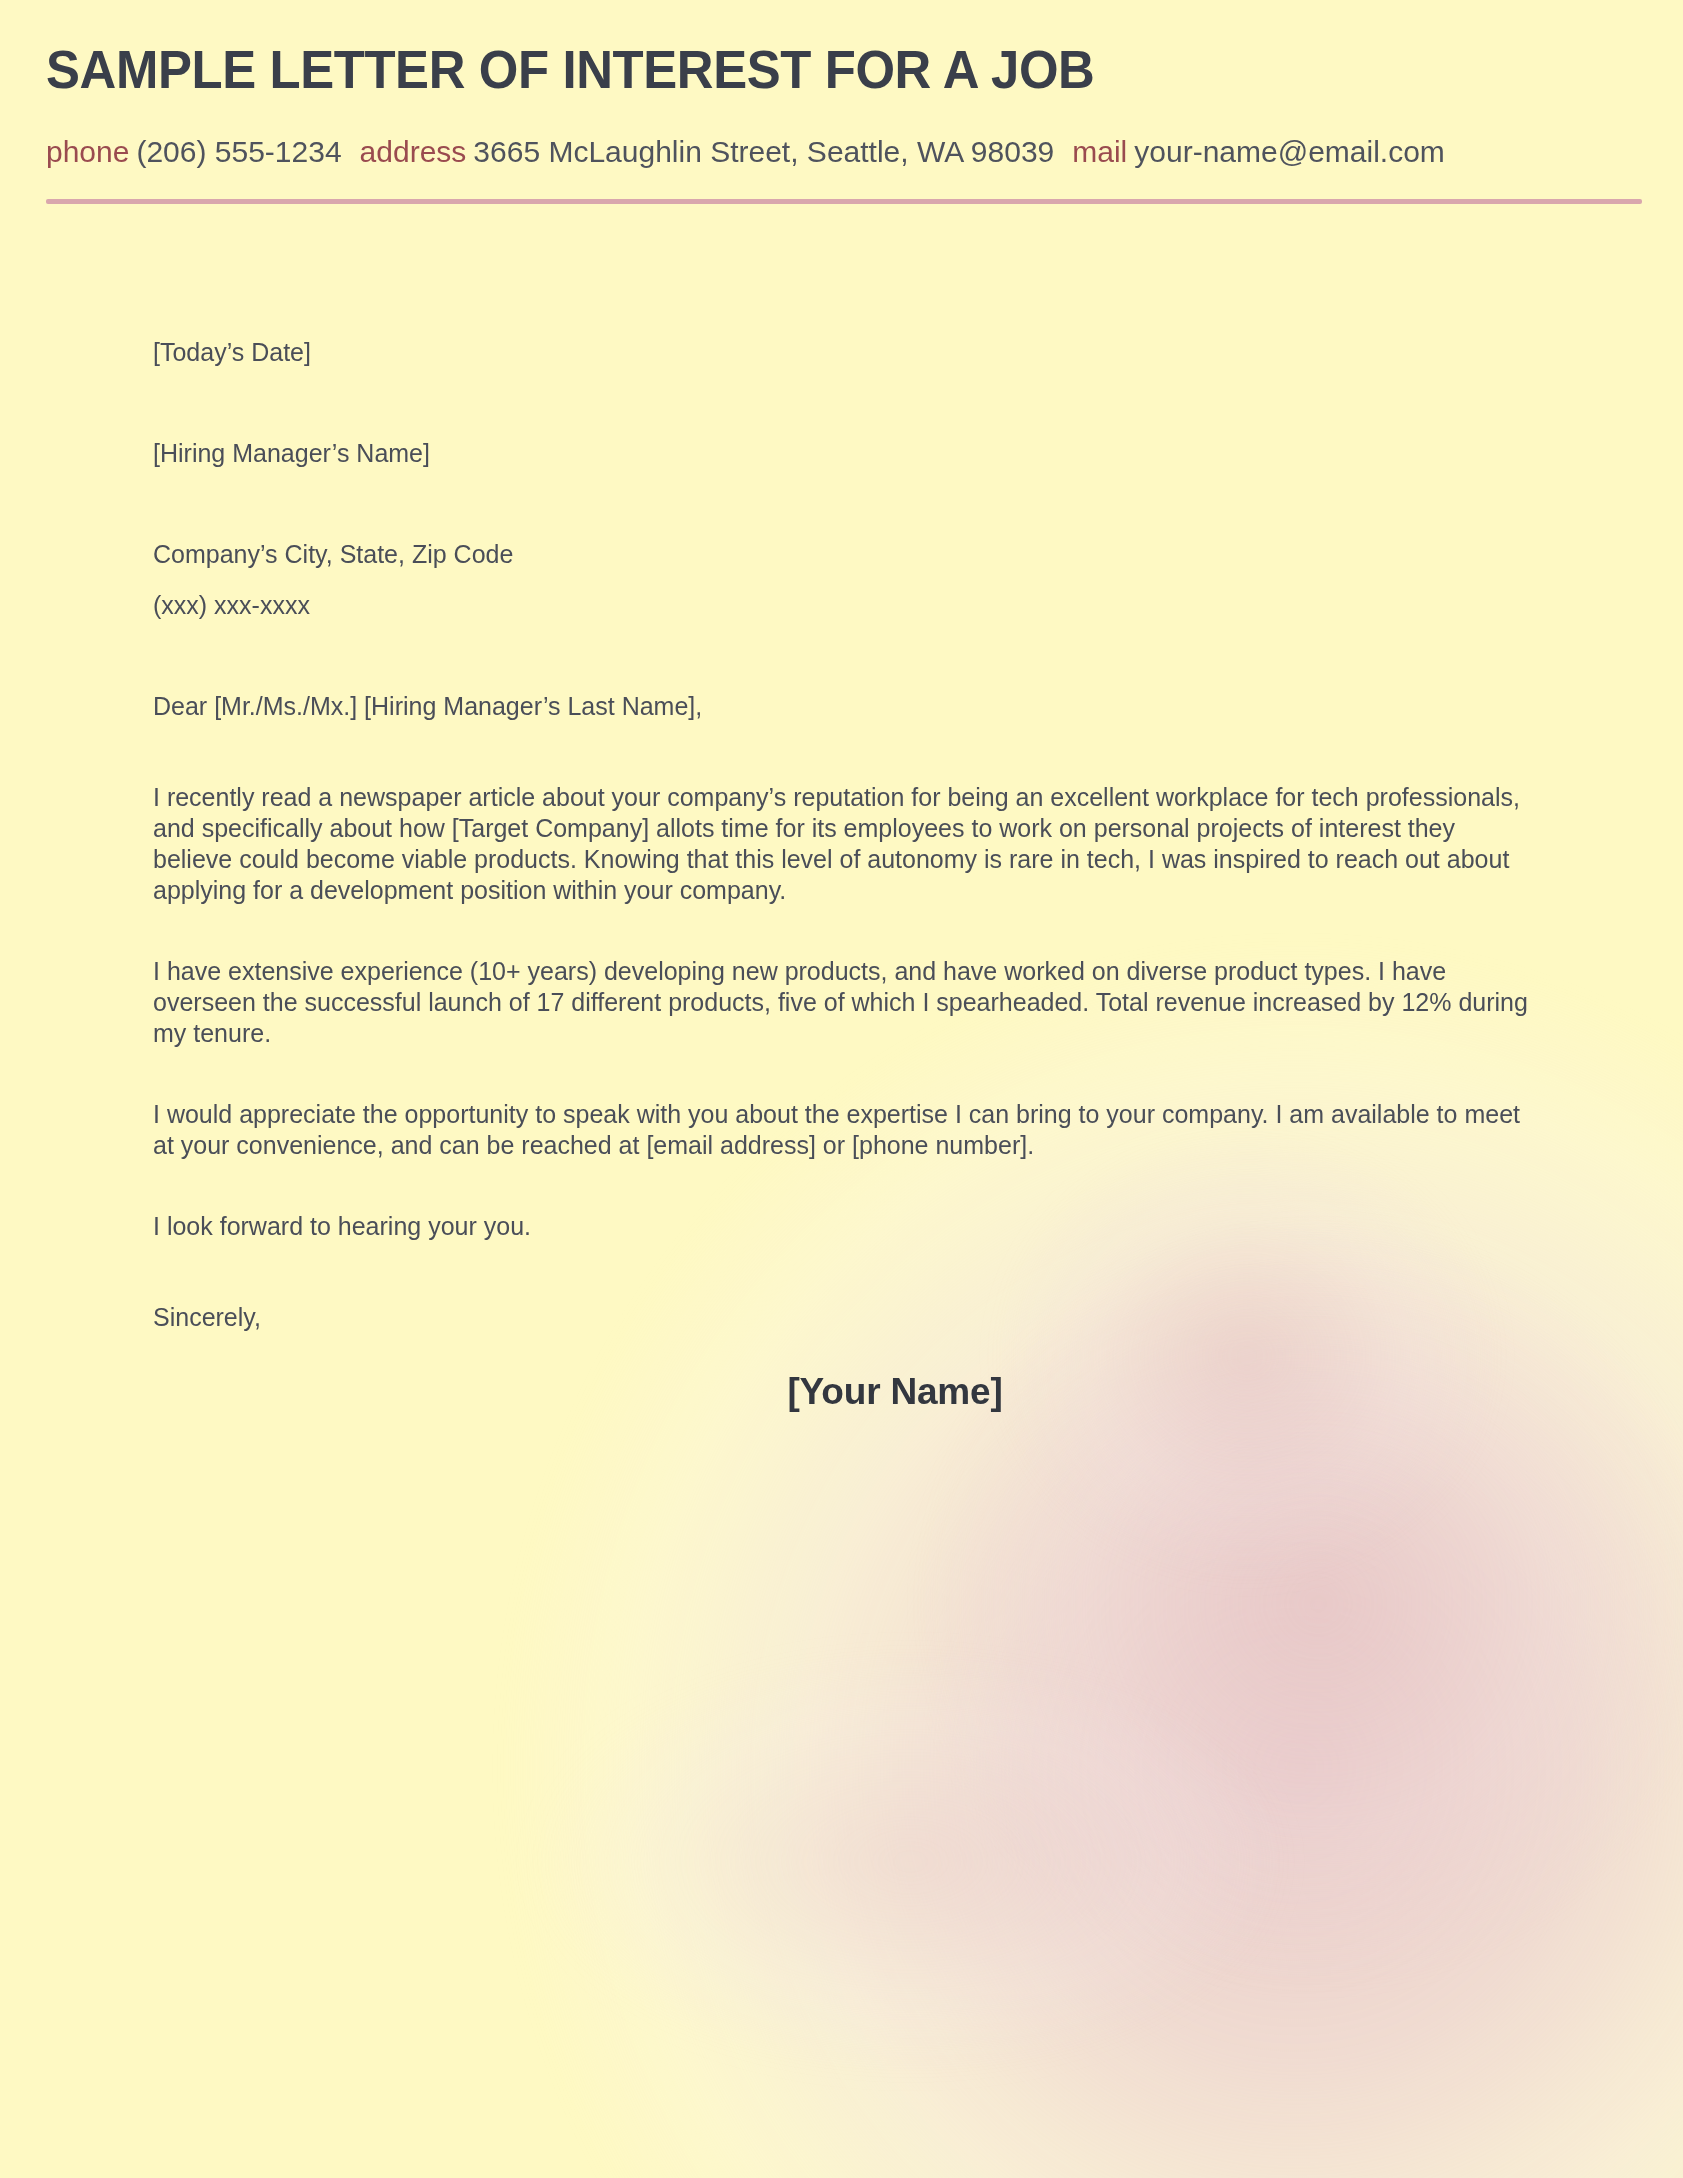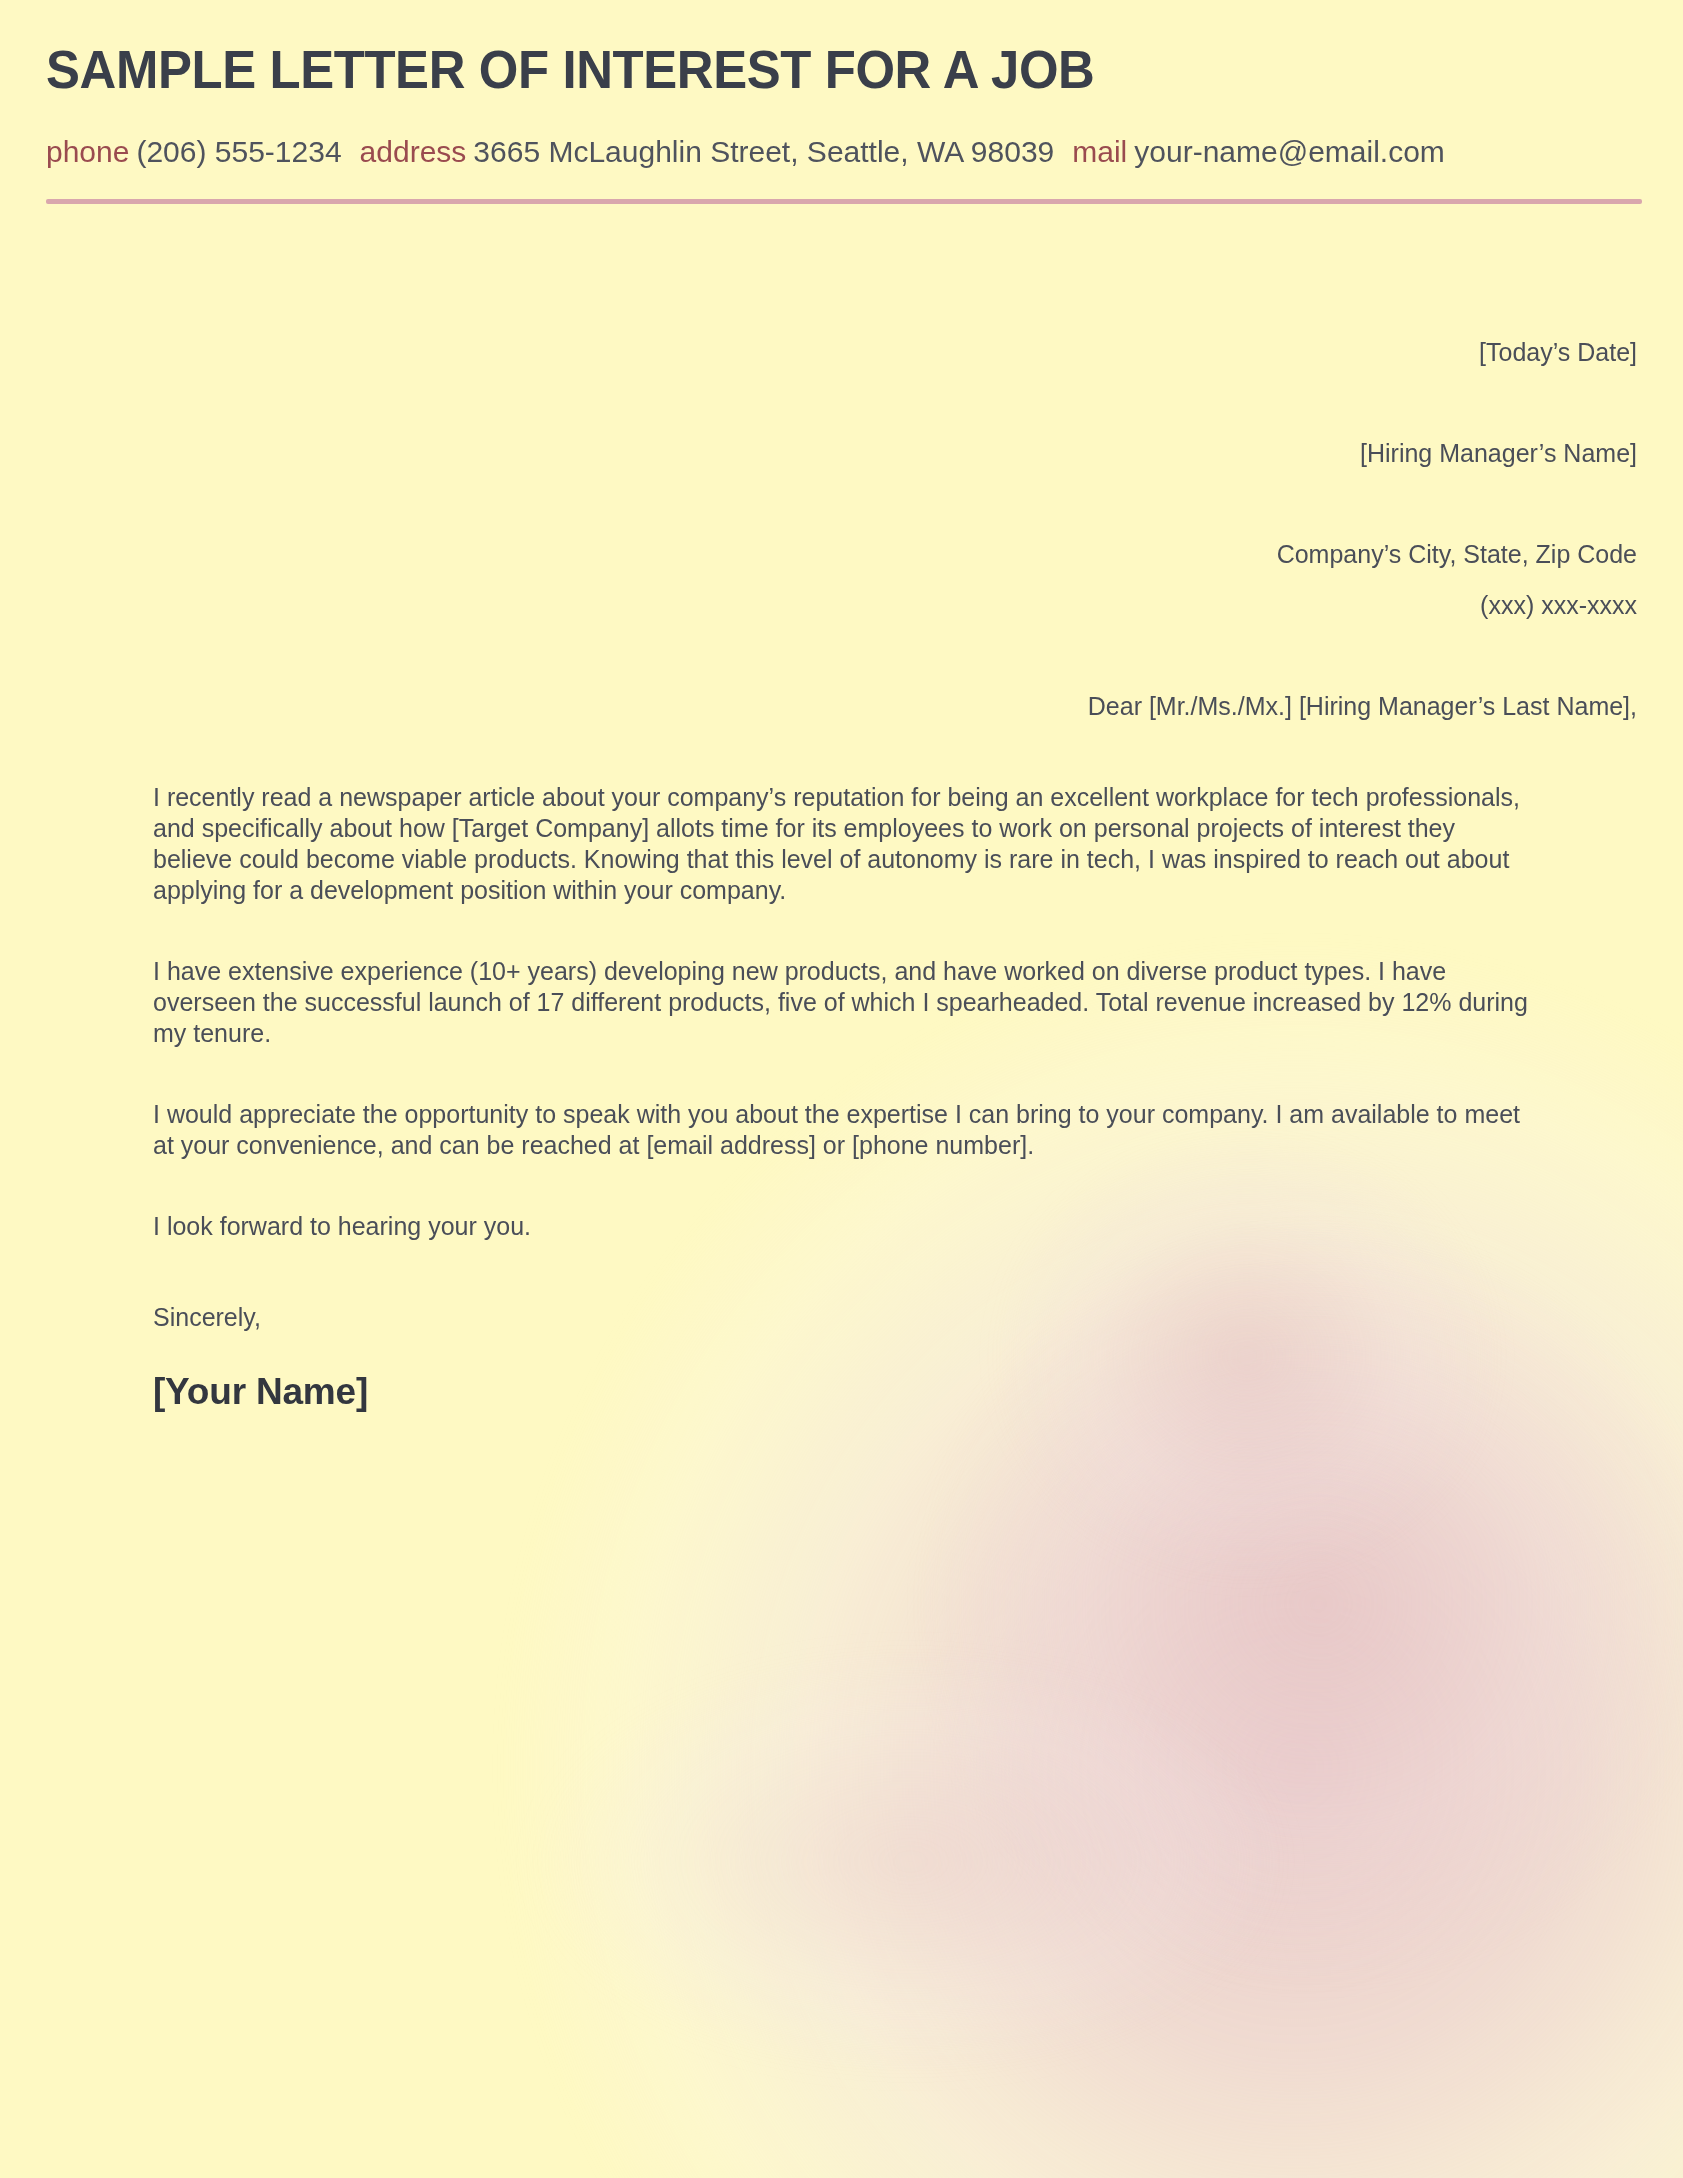--- a/index.html
+++ b/index.html
@@ -138,21 +138,20 @@
   }
 
   .spacer-top { height: 123px; }
 
   .line {
     margin: 0;
     font-size: 25px;
     line-height: 51px;
     color: #4a4e58;
     white-space: nowrap;
-    text-align: right;
   }
 
   .gap-sm { height: 50px; }
   .gap-md { height: 50px; }
 
   .para {
     margin: 0;
     font-size: 25px;
     line-height: 31px;
     color: #4a4e58;
@@ -167,20 +166,21 @@
   }
 
   .signature {
     margin: 0;
     padding-top: 28px;
     font-size: 37px;
     line-height: 1.15;
     font-weight: 700;
     color: #33373f;
     letter-spacing: -0.2px;
+    text-align: center;
   }
 </style>
 </head>
 <body>
 
 <div class="page">
 
   <div class="wash">
     <div class="wash-a"></div>
     <div class="wash-b"></div>

